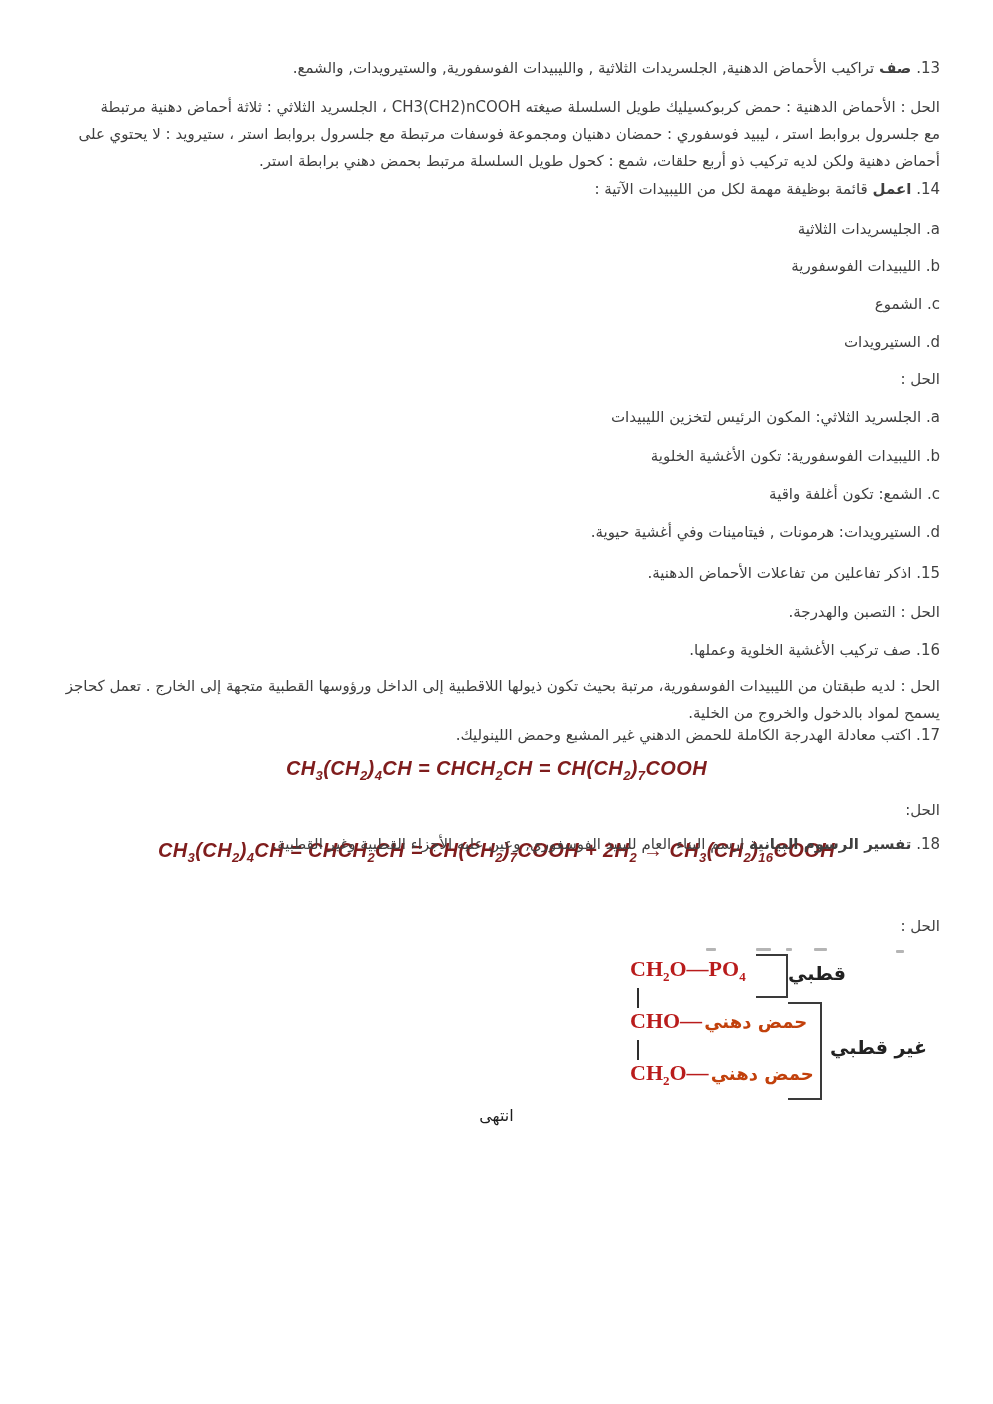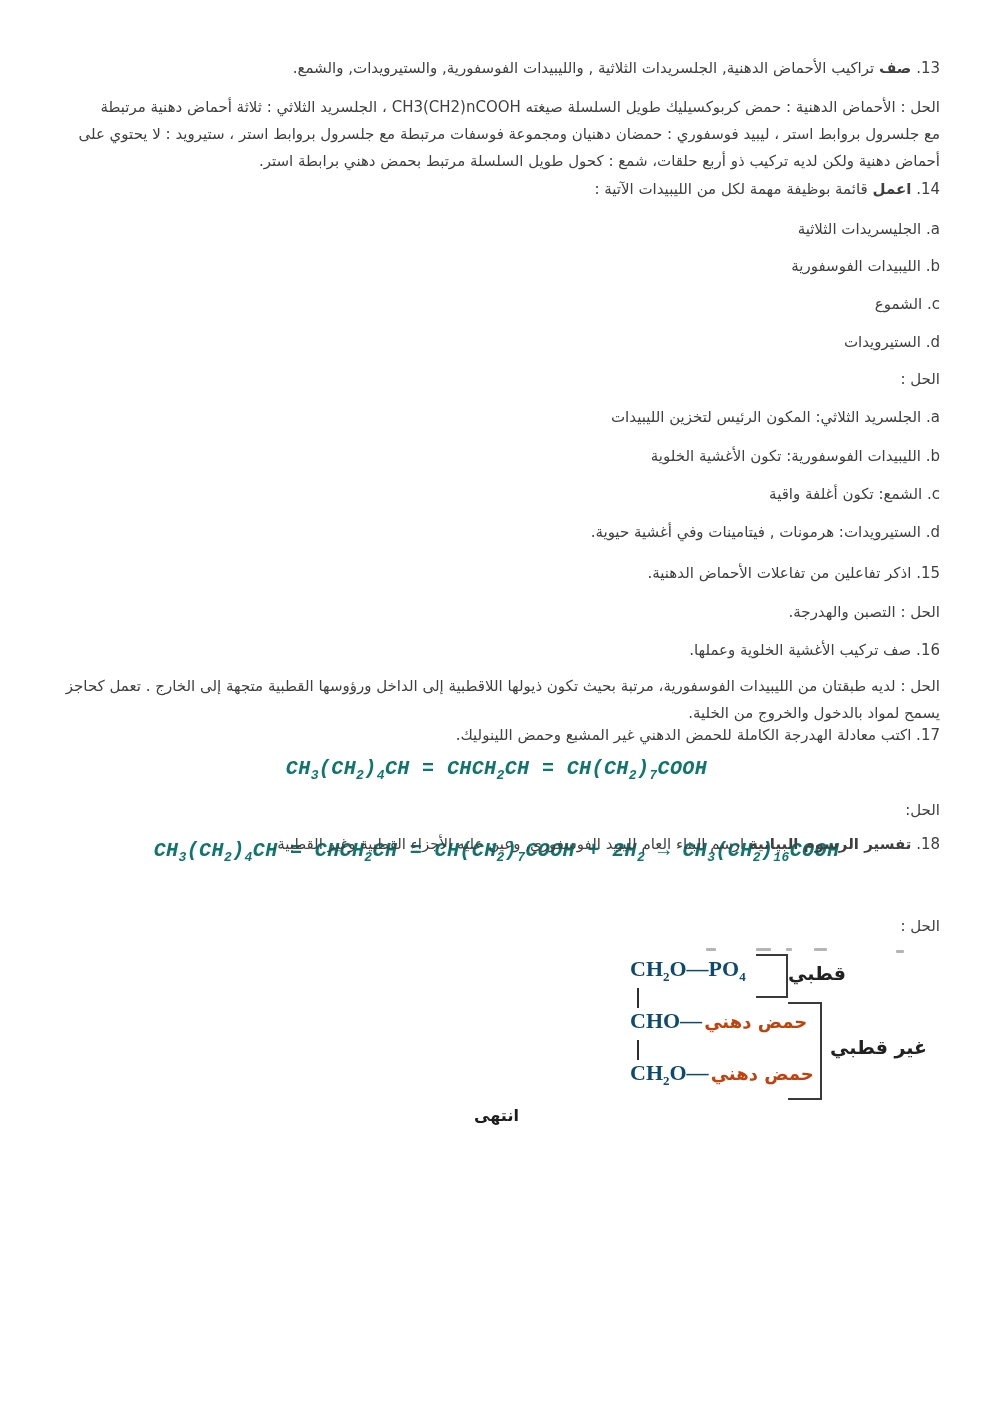--- a/index.html
+++ b/index.html
@@ -10,43 +10,43 @@
   }
   .abs { position:absolute; }
   .ar {
     direction:rtl; text-align:right; white-space:nowrap;
     font-size:15px; line-height:22px; color:#404040;
   }
   .rline { right:53px; }
   .bld { font-weight:bold; }
   .eq {
     left:0; right:0; text-align:center; direction:ltr; white-space:nowrap;
-    font-family:Liberation Mono, monospace; font-style:italic; font-weight:bold;
-    font-size:20px; letter-spacing:0.4px; color:#0f766e;
+    font-family:Liberation Sans, sans-serif; font-style:italic; font-weight:bold;
+    font-size:20px; letter-spacing:0.4px; color:#7f1d1d;
   }
   .eq sub { font-size:13px; font-style:italic; }
   .diagram-box { left:628px; top:940px; width:340px; height:168px; }
   .chem {
     font-family:"Liberation Serif", serif; font-weight:bold; font-size:22px;
-    color:#0c4a6e; direction:ltr; white-space:nowrap;
+    color:#b91c1c; direction:ltr; white-space:nowrap;
   }
   .chem sub { font-size:13px; }
   .diagram-row { position:absolute; display:flex; align-items:baseline; direction:ltr; white-space:nowrap; }
   .diagram-fatty {
     font-family:"DejaVu Sans", sans-serif; font-weight:bold; font-size:18px;
     direction:rtl; color:#c2410c; margin-left:2px;
   }
   .brkt { position:absolute; border:2px solid #3a3a3a; border-left:none; background:transparent; }
   .bond { position:absolute; width:2px; background:#2e2e2e; }
   .ar-dg-label {
     position:absolute; font-family:"DejaVu Sans", sans-serif; font-weight:bold;
     font-size:19px; direction:rtl; color:#222; white-space:nowrap;
   }
   .faint-dash { position:absolute; height:3px; background:#b5b5b5; border-radius:1px; }
-  .end-line { left:0; right:0; text-align:center; font-weight:bold; font-size:16px; direction:rtl; }
+  .end-line { left:0; right:0; text-align:center; font-weight:normal; font-size:16px; direction:rtl; }
 </style>
 </head>
 <body>
 
 <div class="abs ar rline" style="top:57px;">
   <span>13.</span>
   <span class="bld">صف</span>
   <span>تراكيب الأحماض الدهنية, الجلسريدات الثلاثية , والليبيدات الفوسفورية, والستيرويدات, والشمع.</span>
 </div>
 

